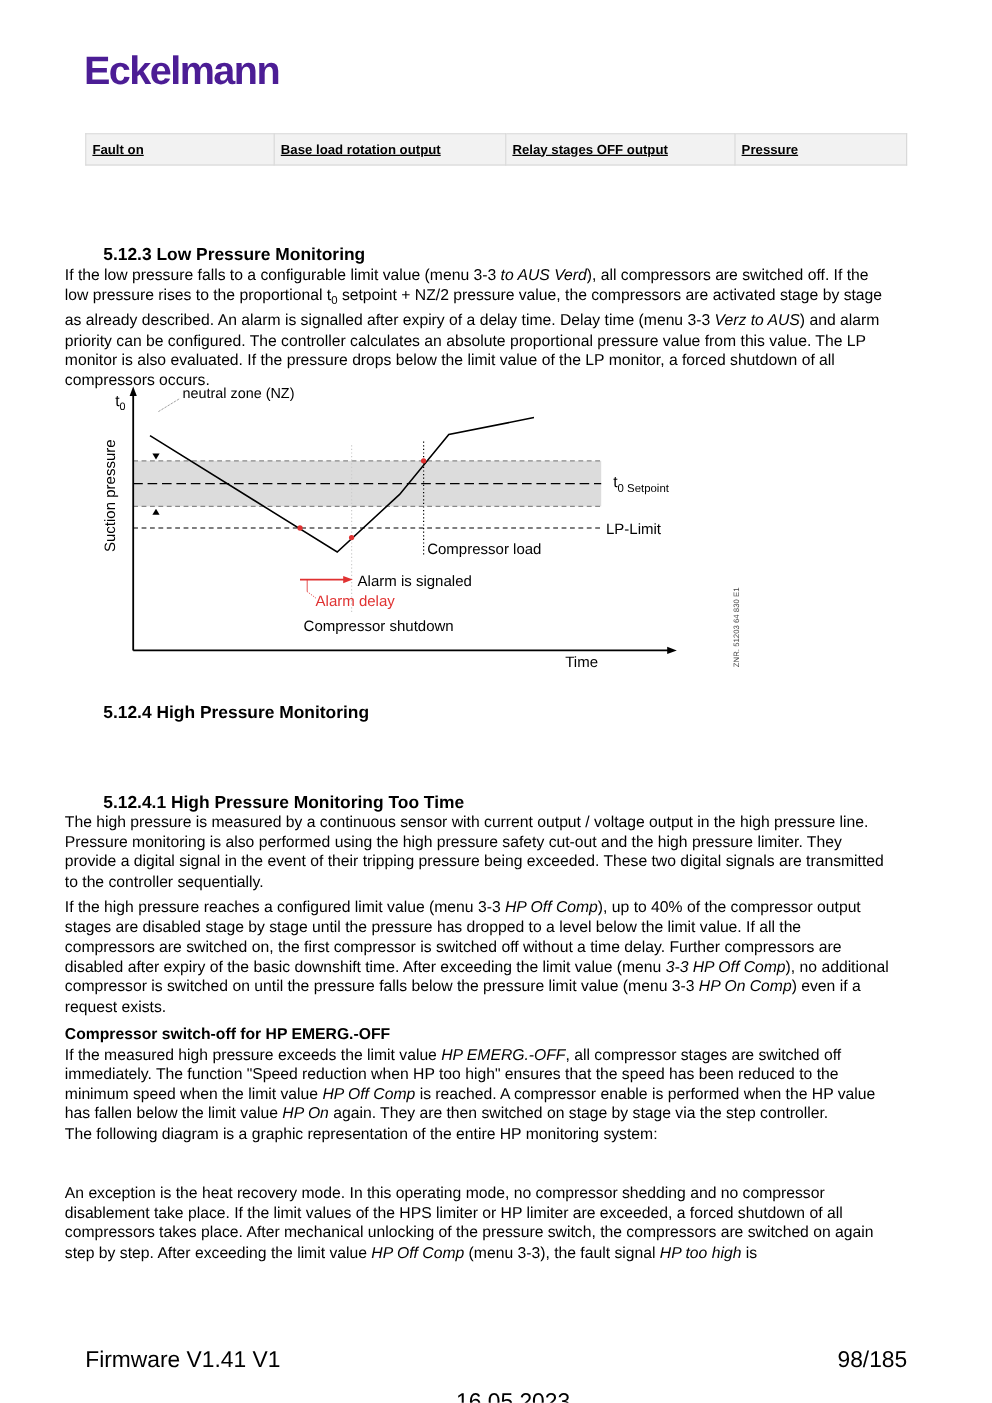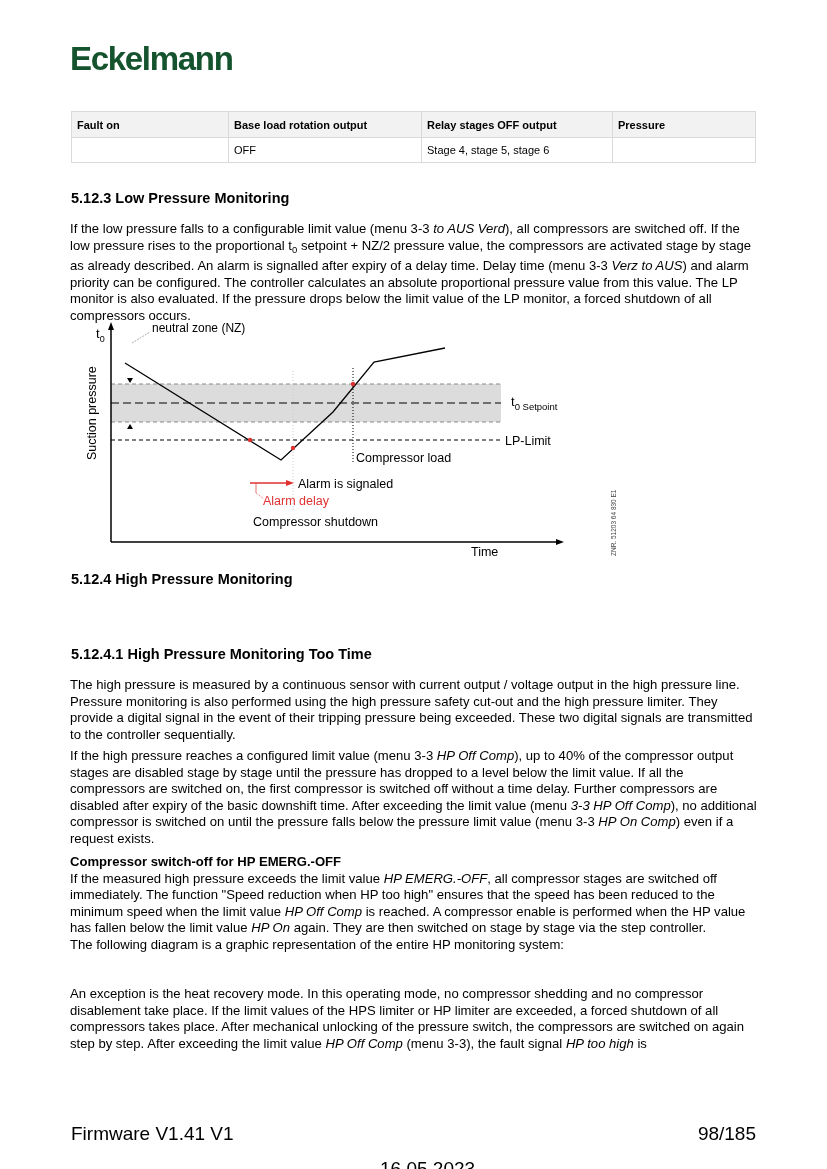--- a/index.html
+++ b/index.html
@@ -1,27 +1,27 @@
 <!DOCTYPE html>
 <html><head>
 <meta charset="utf-8">
 <style>
   html, body { margin:0; padding:0; background:#ffffff; }
   body { width:827px; height:1169px; position:relative; overflow:hidden;
          font-family:"Liberation Sans", sans-serif; color:#000; }
   .logo { position:absolute; left:70px; top:40px; font-family:"Liberation Sans", sans-serif;
-          font-weight:bold; font-size:33px; color:#14532d; letter-spacing:-1.3px; }
+          font-weight:bold; font-size:33px; color:#4c1d95; letter-spacing:-1.3px; }
   table.fault { position:absolute; left:71px; top:111px; width:685px; border-collapse:collapse;
                 font-size:11px; }
-  table.fault th, table.fault td { border:1px solid #d9d9d9; padding:0 5px; height:24px; text-align:left; }
+  table.fault th, table.fault td { border:1px solid #d9d9d9; padding:0 5px; height:24px; text-align:left;text-decoration:underline; }
   table.fault th { background:#f2f2f2; font-weight:bold; height:25px; }
   table.fault col.c1 { width:157px; } table.fault col.c2 { width:193px; }
   table.fault col.c3 { width:191px; }
-  h3 { position:absolute; left:71px; margin:0; font-size:14.5px; font-weight:bold; }
-  .para { position:absolute; left:70px; width:690px; margin:0; font-size:13.1px; line-height:16.6px; }
+  h3 { position:absolute; left:71px; margin:15px; font-size:14.5px; font-weight:bold; }
+  .para { position:absolute; left:54px; width:690px; margin:0; font-size:13.1px; line-height:16.6px; }
   .para i { font-style:italic; }
   .sub { font-size:9.5px; vertical-align:-3px; }
   .diagram { position:absolute; left:80px; top:318px; width:560px; height:250px;text-decoration:underline; }
   .footer { position:absolute; top:1123px; font-size:19px; }
 </style>
 </head>
 <body>
 
 <div class="logo">Eckelmann</div>
 
@@ -31,26 +31,20 @@
       <col class="c2">
       <col class="c3">
       <col>
     </colgroup>
   <tbody>
       <tr>
     <th>Fault on</th>
     <th>Base load rotation output</th>
     <th>Relay stages OFF output</th>
     <th>Pressure</th>
-  </tr>
-  <tr>
-    <td></td>
-    <td>OFF</td>
-    <td>Stage 4, stage 5, stage 6</td>
-    <td></td>
   </tr>
 </tbody>
   </table>
 
 <h3 style="top:190px;">5.12.3  Low Pressure Monitoring</h3>
 
 <p class="para" style="top:221px;"><span>If the low pressure falls to a configurable limit value (menu 3-3 </span><i>to AUS Verd</i><span>), all compressors are switched off. If the low pressure rises to the proportional t</span><span class="sub">0</span><span> setpoint + NZ/2 pressure value, the compressors are activated stage by stage as already described. An alarm is signalled after expiry of a delay time. Delay time (menu 3-3 </span><i>Verz to AUS</i><span>) and alarm priority can be configured. The controller calculates an absolute proportional pressure value from this value. The LP monitor is also evaluated. If the pressure drops below the limit value of the LP monitor, a forced shutdown of all compressors occurs.</span></p>
 
 <div class="diagram">
   <svg width="560" height="250" viewBox="0 0 560 250">

